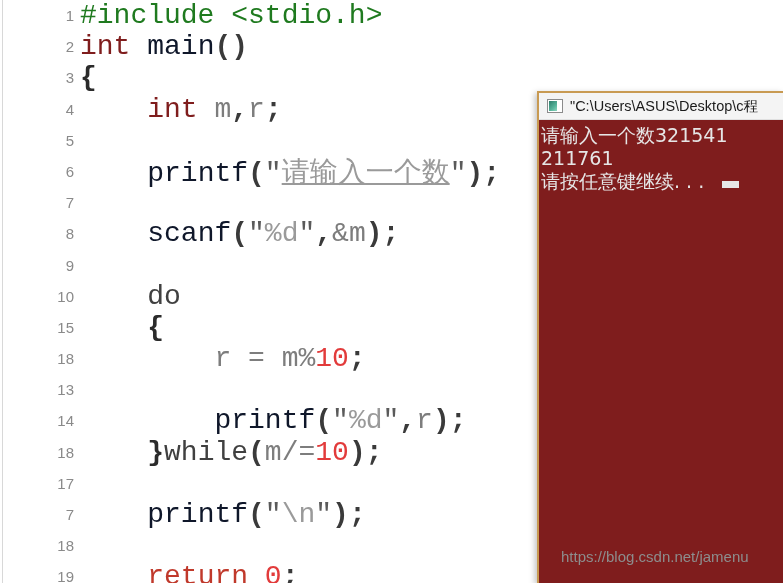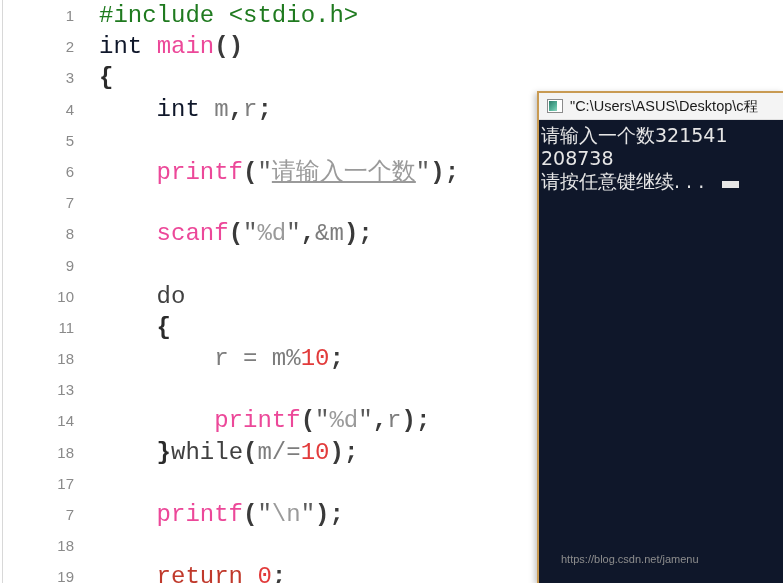--- a/index.html
+++ b/index.html
@@ -49,30 +49,29 @@
     text-align: right;
     padding-right: 6px;
     box-sizing: border-box;
     color: #8a8a8a;
     font-family: "Liberation Sans", sans-serif;
     font-size: 15px;
     line-height: 31.2px;
   }
   .codetext {
     font-family: "Liberation Mono", "DejaVu Sans Mono", monospace;
-    font-size: 24px;
+    font-size: 28px;
     line-height: 31.2px;
     white-space: pre;
     letter-spacing: 0px;
-    margin-left: 19px;
   }
   .tk-pre    { color: #1f7a1f; }            
   .tk-inc    { color: #1f7a1f; }            
-  .tk-kw     { color: #0f172a; }            
-  .tk-fn     { color: #ec4899; }            
+  .tk-kw     { color: #7f1d1d; }            
+  .tk-fn     { color: #0f172a; }            
   .tk-plain  { color: #7d7d7d; }            
   .tk-punct  { color: #3a3a3a; font-weight: bold; }
   .tk-brace  { color: #2b2b2b; font-weight: bold; }
   .tk-str    { color: #9a9a9a; }            
   .tk-quote  { color: #5a5a5a; }
   .tk-num    { color: #e23b3b; }            
   .tk-ctrl   { color: #404040; }            
   .tk-ret    { color: #c0392b; }            
   .tk-cjk    { color: #9a9a9a; font-family: "DejaVu Sans", sans-serif; text-decoration: underline; }
 
@@ -124,21 +123,21 @@
   #console-title-text {
     font-family: "Liberation Sans", sans-serif;
     font-size: 14.5px;
     color: #1a1a1a;
     white-space: nowrap;
     overflow: hidden;
   }
   #console-body {
     position: relative;
     height: calc(100% - 27px);
-    background: #0f172a;
+    background: #7f1d1d;
     padding: 4px 0 6px 2px;
     box-sizing: border-box;
   }
   .console-line {
     font-family: "DejaVu Sans", sans-serif;
     font-size: 19px;
     line-height: 23px;
     color: #e6e6e6;
     white-space: pre;
     letter-spacing: 0px;
@@ -149,21 +148,21 @@
     height: 7px;
     background: #e6e6e6;
     vertical-align: baseline;
     margin-left: 18px;
   }
   #watermark {
     position: absolute;
     left: 22px;
     bottom: 18px;
     font-family: "Liberation Sans", sans-serif;
-    font-size: 11px;
+    font-size: 15px;
     color: #8d8d8d;
     white-space: nowrap;
   }
 </style>
 </head>
 <body>
 
 <div id="screen">
 
   <div id="editor">
@@ -172,40 +171,40 @@
         <div class="code-line"><span class="lineno">1</span><span class="codetext"><span class="tk-pre">#include </span><span class="tk-inc">&lt;stdio.h&gt;</span></span></div>
         <div class="code-line"><span class="lineno">2</span><span class="codetext"><span class="tk-kw">int</span><span class="tk-plain"> </span><span class="tk-fn">main</span><span class="tk-punct">()</span></span></div>
         <div class="code-line"><span class="lineno">3</span><span class="codetext"><span class="tk-brace">{</span></span></div>
         <div class="code-line"><span class="lineno">4</span><span class="codetext"><span class="tk-plain">    </span><span class="tk-kw">int</span><span class="tk-plain"> </span><span class="tk-plain">m</span><span class="tk-punct">,</span><span class="tk-plain">r</span><span class="tk-punct">;</span></span></div>
         <div class="code-line"><span class="lineno">5</span><span class="codetext"></span></div>
         <div class="code-line"><span class="lineno">6</span><span class="codetext"><span class="tk-plain">    </span><span class="tk-fn">printf</span><span class="tk-punct">(</span><span class="tk-quote">"</span><span class="tk-cjk">请输入一个数</span><span class="tk-quote">"</span><span class="tk-punct">)</span><span class="tk-punct">;</span></span></div>
         <div class="code-line"><span class="lineno">7</span><span class="codetext"></span></div>
         <div class="code-line"><span class="lineno">8</span><span class="codetext"><span class="tk-plain">    </span><span class="tk-fn">scanf</span><span class="tk-punct">(</span><span class="tk-quote">"</span><span class="tk-str">%d</span><span class="tk-quote">"</span><span class="tk-punct">,</span><span class="tk-plain">&amp;m</span><span class="tk-punct">)</span><span class="tk-punct">;</span></span></div>
         <div class="code-line"><span class="lineno">9</span><span class="codetext"></span></div>
         <div class="code-line"><span class="lineno">10</span><span class="codetext"><span class="tk-plain">    </span><span class="tk-ctrl">do</span></span></div>
-        <div class="code-line"><span class="lineno">11</span><span class="codetext"><span class="tk-plain">    </span><span class="tk-brace">{</span></span></div>
+        <div class="code-line"><span class="lineno">15</span><span class="codetext"><span class="tk-plain">    </span><span class="tk-brace">{</span></span></div>
         <div class="code-line"><span class="lineno">18</span><span class="codetext"><span class="tk-plain">        </span><span class="tk-plain">r = m%</span><span class="tk-num">10</span><span class="tk-punct">;</span></span></div>
         <div class="code-line"><span class="lineno">13</span><span class="codetext"></span></div>
         <div class="code-line"><span class="lineno">14</span><span class="codetext"><span class="tk-plain">        </span><span class="tk-fn">printf</span><span class="tk-punct">(</span><span class="tk-quote">"</span><span class="tk-str">%d</span><span class="tk-quote">"</span><span class="tk-punct">,</span><span class="tk-plain">r</span><span class="tk-punct">)</span><span class="tk-punct">;</span></span></div>
         <div class="code-line"><span class="lineno">18</span><span class="codetext"><span class="tk-plain">    </span><span class="tk-brace">}</span><span class="tk-ctrl">while</span><span class="tk-punct">(</span><span class="tk-plain">m/=</span><span class="tk-num">10</span><span class="tk-punct">)</span><span class="tk-punct">;</span></span></div>
         <div class="code-line"><span class="lineno">17</span><span class="codetext"></span></div>
         <div class="code-line"><span class="lineno">7</span><span class="codetext"><span class="tk-plain">    </span><span class="tk-fn">printf</span><span class="tk-punct">(</span><span class="tk-quote">"</span><span class="tk-str">\n</span><span class="tk-quote">"</span><span class="tk-punct">)</span><span class="tk-punct">;</span></span></div>
         <div class="code-line"><span class="lineno">18</span><span class="codetext"></span></div>
         <div class="code-line"><span class="lineno">19</span><span class="codetext"><span class="tk-plain">    </span><span class="tk-ret">return</span><span class="tk-plain"> </span><span class="tk-num">0</span><span class="tk-punct">;</span></span></div>
       </div>
   </div>
 
   <div id="console-window">
     <div id="console-titlebar">
       <span class="console-icon"></span>
       <span id="console-title-text">"C:\Users\ASUS\Desktop\c程</span>
     </div>
     <div id="console-body">
       <div id="console-output">
           <div class="console-line">请输入一个数321541</div>
-          <div class="console-line">208738</div>
+          <div class="console-line">211761</div>
           <div class="console-line">请按任意键继续. . .<span class="cursor-block"></span></div>
         </div>
       <div id="watermark">https://blog.csdn.net/jamenu</div>
     </div>
   </div>
 
 </div>
 
 </body></html>

